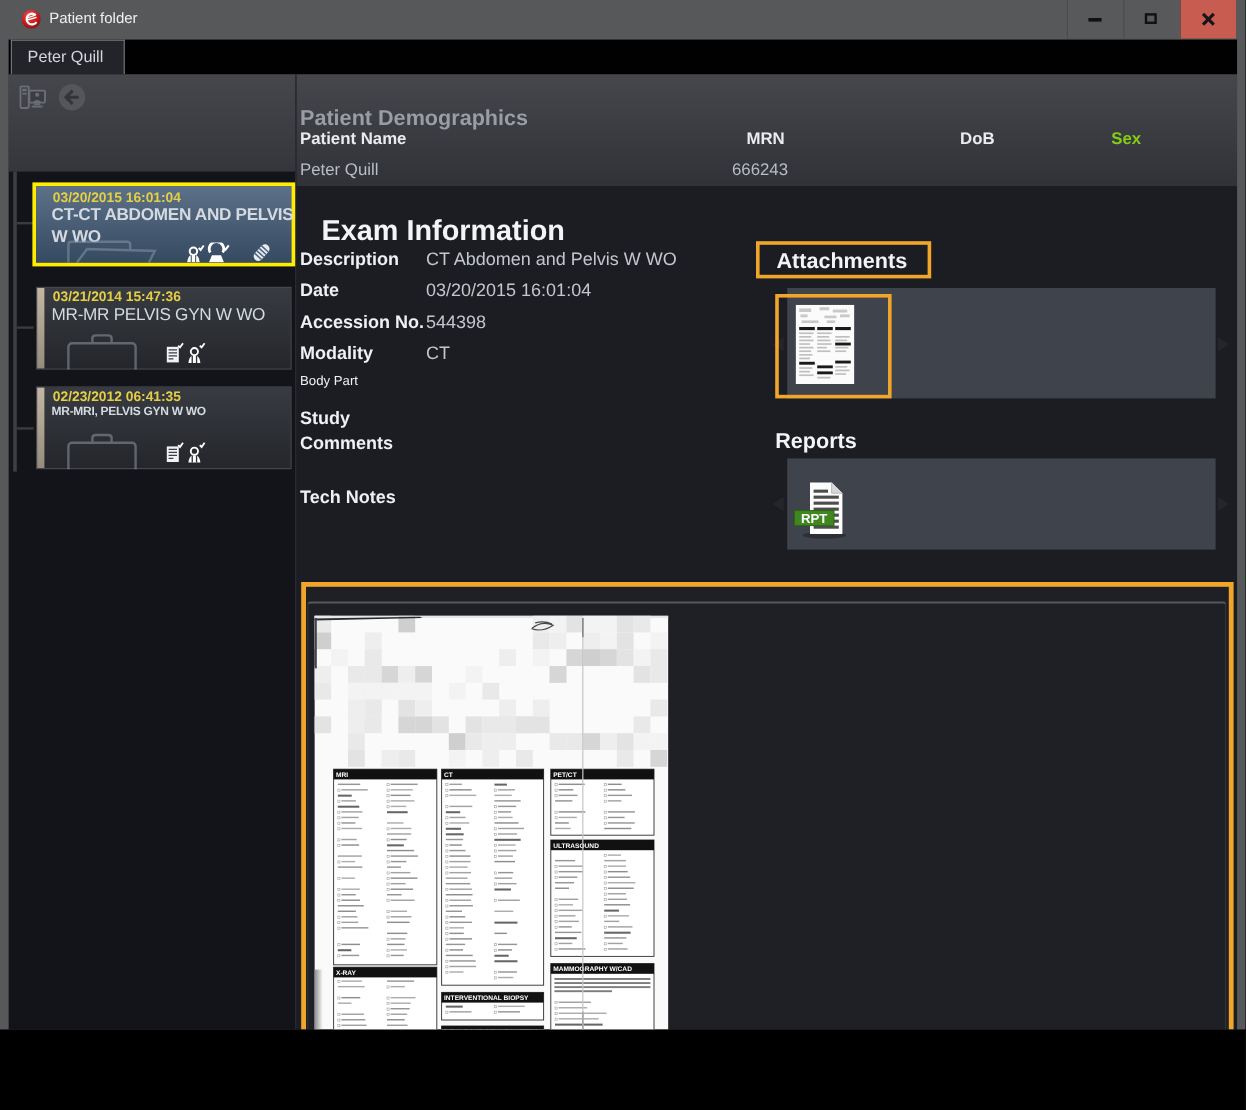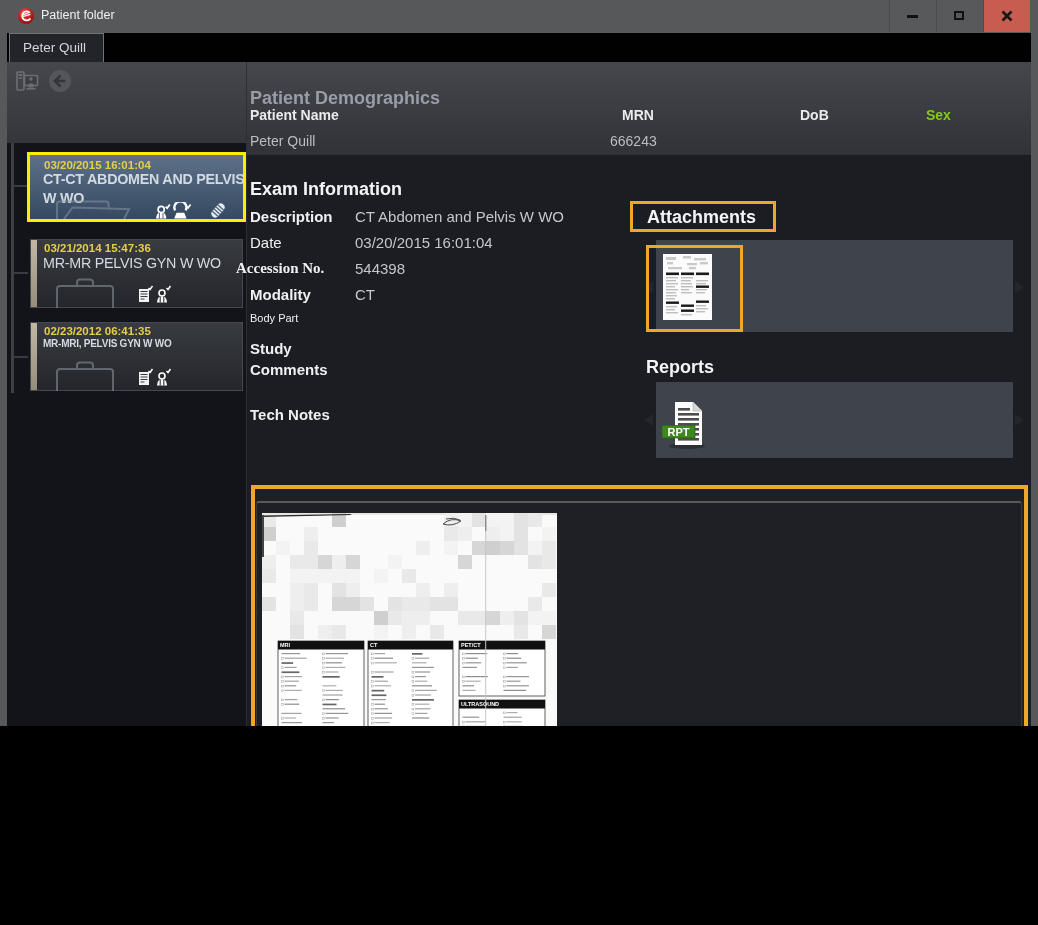--- a/index.html
+++ b/index.html
@@ -1,17 +1,17 @@
 <!DOCTYPE html>
 <html><head>
 <meta charset="utf-8">
 <style>
   html,body{margin:0;padding:0;background:#000;}
   *{box-sizing:border-box;}
-  #win{position:relative;width:1038px;height:726px;background:#57585a;overflow:hidden;
+  #win{position:relative;width:1038px;height:858px;background:#57585a;overflow:hidden;
        font-family:"Liberation Sans",sans-serif;}
   .abs{position:absolute;}
 </style>
 </head>
 <body>
 <div id="win">
 
   <div class="abs" style="left:0;top:0;width:1038px;height:33px;background:#57585a;"></div>
   <svg class="abs" style="left:18px;top:8px;" width="16" height="16" viewBox="0 0 16 16">
     <defs>
@@ -138,26 +138,26 @@
   </svg>
 
   <div class="abs" style="left:250px;top:75px;font-size:18px;font-weight:bold;color:#989da6;margin-top:13px;">Patient Demographics</div>
   <div class="abs" style="left:250px;top:107px;font-size:14px;font-weight:bold;color:#e9ebee;">Patient Name</div>
   <div class="abs" style="left:610px;top:107px;font-size:14px;font-weight:bold;color:#e9ebee;margin-left:12px;">MRN</div>
   <div class="abs" style="left:800px;top:107px;font-size:14px;font-weight:bold;color:#e9ebee;">DoB</div>
   <div class="abs" style="left:926px;top:107px;font-size:14px;font-weight:bold;color:#84cc16;">Sex</div>
   <div class="abs" style="left:250px;top:133px;font-size:14px;color:#b9bdc4;">Peter Quill</div>
   <div class="abs" style="left:610px;top:133px;font-size:14px;color:#b9bdc4;">666243</div>
 
-  <div class="abs" style="left:250px;top:179px;font-size:18px;font-weight:bold;color:#f2f4f6;">Exam Information</div>
+  <div class="abs" style="left:268px;top:179px;font-size:24px;font-weight:bold;color:#f2f4f6;">Exam Information</div>
   <div class="abs" style="left:250px;top:208px;font-size:15px;font-weight:bold;color:#eef0f3;">Description</div>
   <div class="abs" style="left:355px;top:208px;font-size:15px;color:#c3c7cd;">CT Abdomen and Pelvis W WO</div>
-  <div class="abs" style="left:250px;top:234px;font-size:15px;font-weight:normal;color:#eef0f3;">Date</div>
+  <div class="abs" style="left:250px;top:234px;font-size:15px;font-weight:bold;color:#eef0f3;">Date</div>
   <div class="abs" style="left:355px;top:234px;font-size:15px;color:#c3c7cd;">03/20/2015 16:01:04</div>
-  <div class="abs" style="left:236px;top:260px;font-size:15px;font-weight:bold;color:#eef0f3;font-family:Liberation Serif, serif;">Accession No.</div>
+  <div class="abs" style="left:250px;top:260px;font-size:15px;font-weight:bold;color:#eef0f3;">Accession No.</div>
   <div class="abs" style="left:355px;top:260px;font-size:15px;color:#c3c7cd;">544398</div>
   <div class="abs" style="left:250px;top:286px;font-size:15px;font-weight:bold;color:#eef0f3;">Modality</div>
   <div class="abs" style="left:355px;top:286px;font-size:15px;color:#c3c7cd;">CT</div>
   <div class="abs" style="left:250px;top:312px;font-size:11px;font-weight:normal;color:#eef0f3;">Body Part</div>
   <div class="abs" style="left:250px;top:339px;width:90px;font-size:15px;font-weight:bold;color:#eef0f3;line-height:20.5px;">Study Comments</div>
   <div class="abs" style="left:250px;top:406px;font-size:15px;font-weight:bold;color:#eef0f3;">Tech Notes</div>
 
   <div class="abs" style="left:630px;top:201px;width:146px;height:31px;border:3px solid #f0a62a;"></div>
   <div class="abs" style="left:647px;top:207px;font-size:18px;font-weight:bold;color:#f2f4f6;">Attachments</div>
   <div class="abs" style="left:644px;top:281px;width:0;height:0;border-top:6px solid transparent;border-bottom:6px solid transparent;border-right:9px solid #25262b;"></div>

